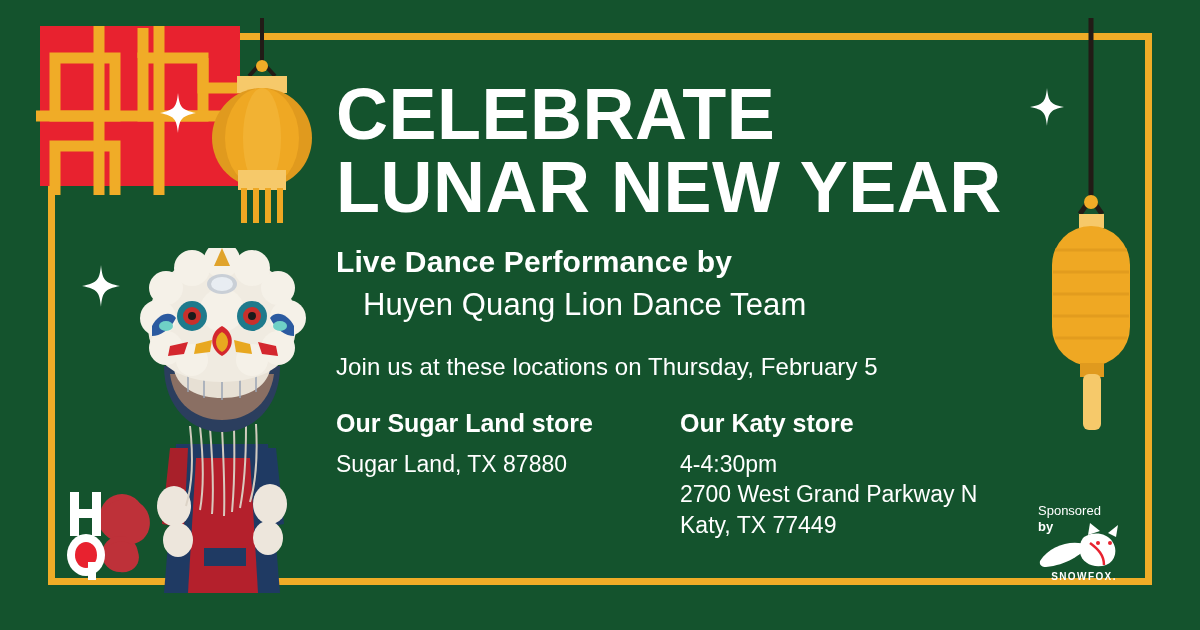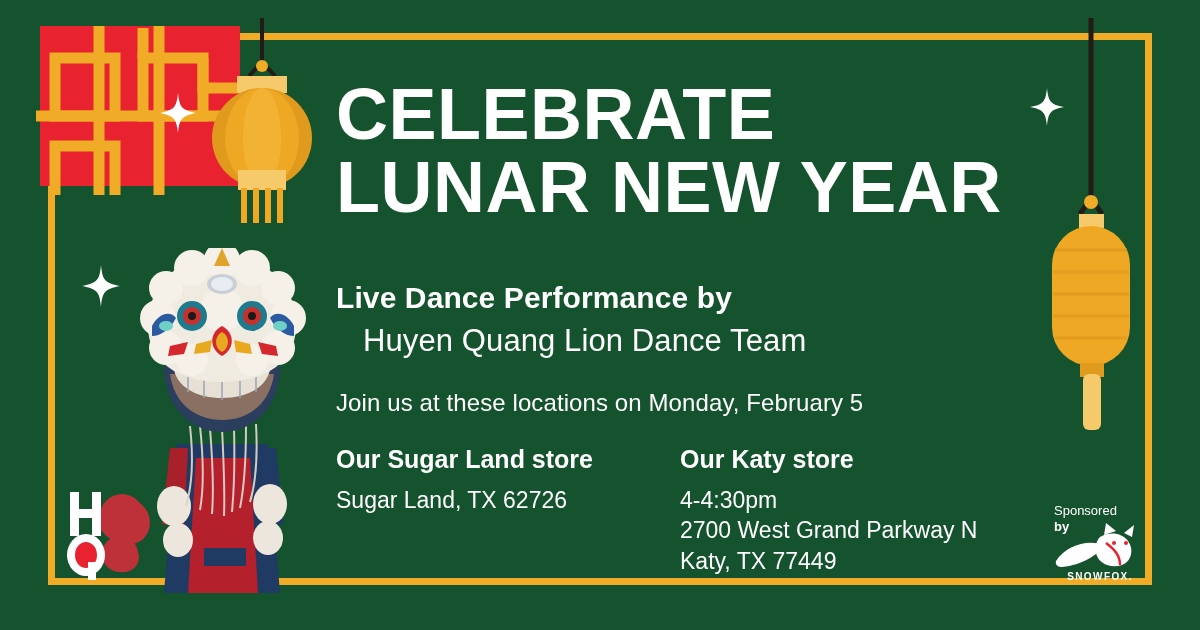--- a/index.html
+++ b/index.html
@@ -73,21 +73,21 @@
   }
   .headline {
     font-size:72px;
     font-weight:700;
     line-height:1.02;
     letter-spacing:0.5px;
     color:#ffffff;
     white-space:pre-line;
   }
   .perf-by {
-    margin-top:56px;
+    margin-top:20px;
     font-size:30px;
     font-weight:700;
     letter-spacing:0.1px;
   }
   .team {
     margin-top:8px;
     font-size:31px;
     font-weight:300;
     letter-spacing:0.1px;
     margin-left:27px;
@@ -110,21 +110,21 @@
   }
   .store-line {
     font-size:23px;
     font-weight:300;
     line-height:1.33;
   }
 
   
   .sponsor {
     position:absolute;
-    right:48px; bottom:48px;
+    right:64px; bottom:48px;
     width:104px;
     z-index:11;
     color:#ffffff;
     text-align:center;
     margin-top:42px;
   }
   .sponsor-words {
     position:relative;
     height:34px;
     text-align:left;
@@ -326,26 +326,26 @@
         <rect x="26" y="78" width="8" height="18"></rect>
       </g>
     </svg>
   </div>
 
   <div class="content">
     <div class="headline">CELEBRATE
 LUNAR NEW YEAR</div>
     <div class="perf-by">Live Dance Performance by</div>
     <div class="team">Huyen Quang Lion Dance Team</div>
-    <div class="joinus">Join us at these locations on Monday, February 5</div>
+    <div class="joinus">Join us at these locations on Thursday, February 5</div>
 
     <div class="stores">
       <div class="store">
         <div class="store-name">Our Sugar Land store</div>
-        <div class="store-line">Sugar Land, TX 62726</div>
+        <div class="store-line">Sugar Land, TX 87880</div>
       </div>
       <div class="store">
         <div class="store-name">Our Katy store</div>
         <div class="store-line">4-4:30pm</div>
         <div class="store-line">2700 West Grand Parkway N</div>
         <div class="store-line">Katy, TX 77449</div>
       </div>
     </div>
   </div>
 

